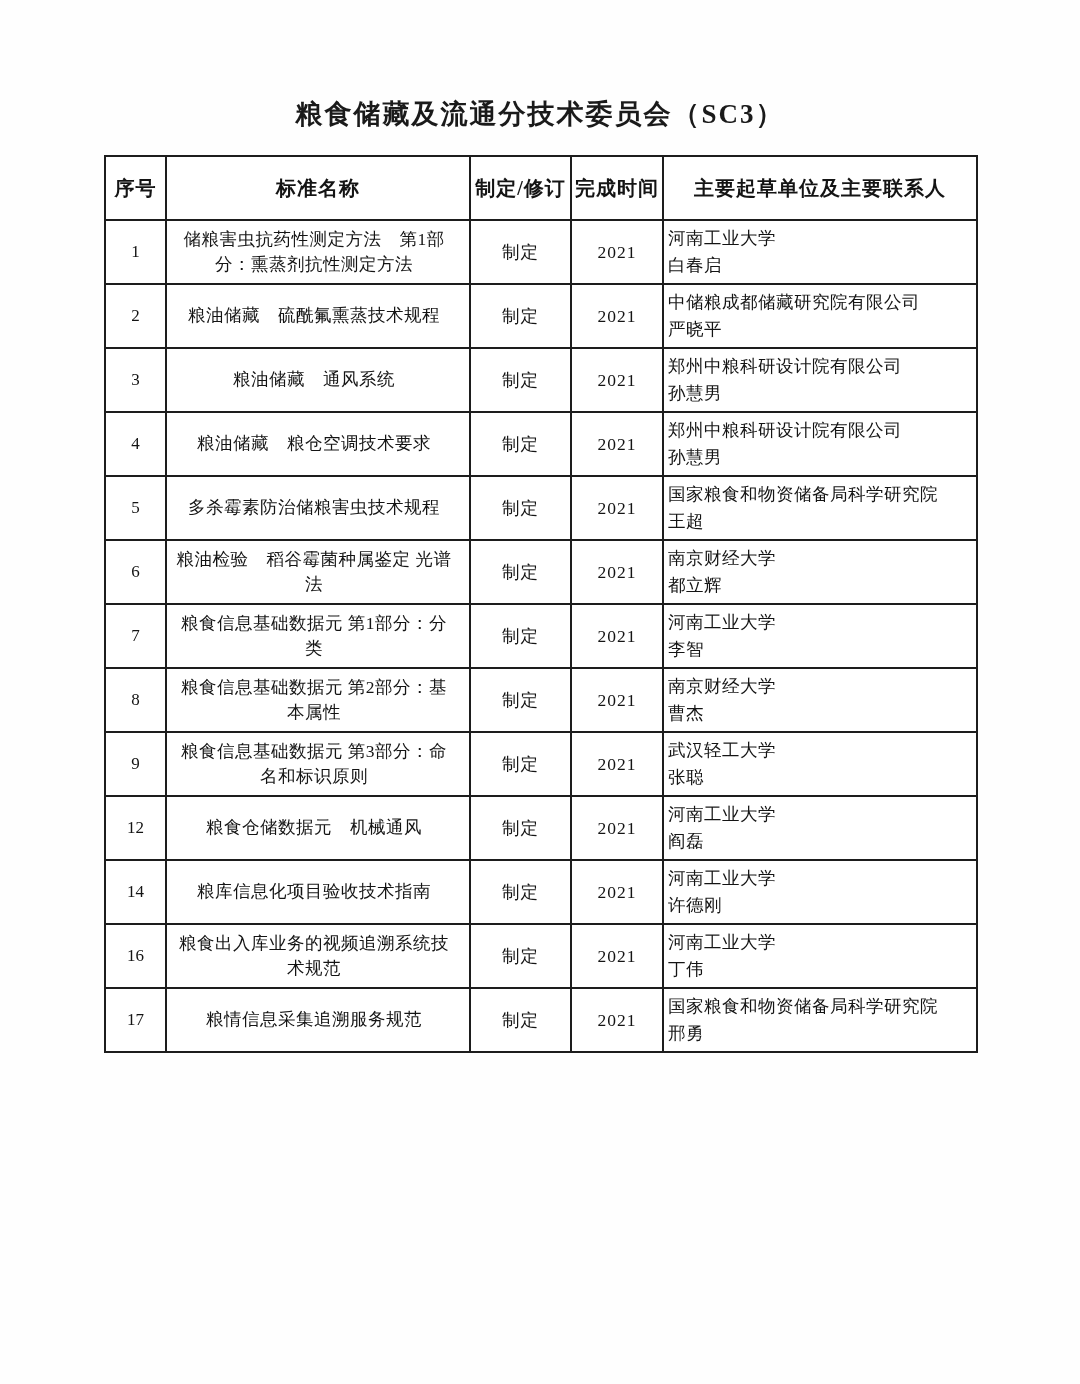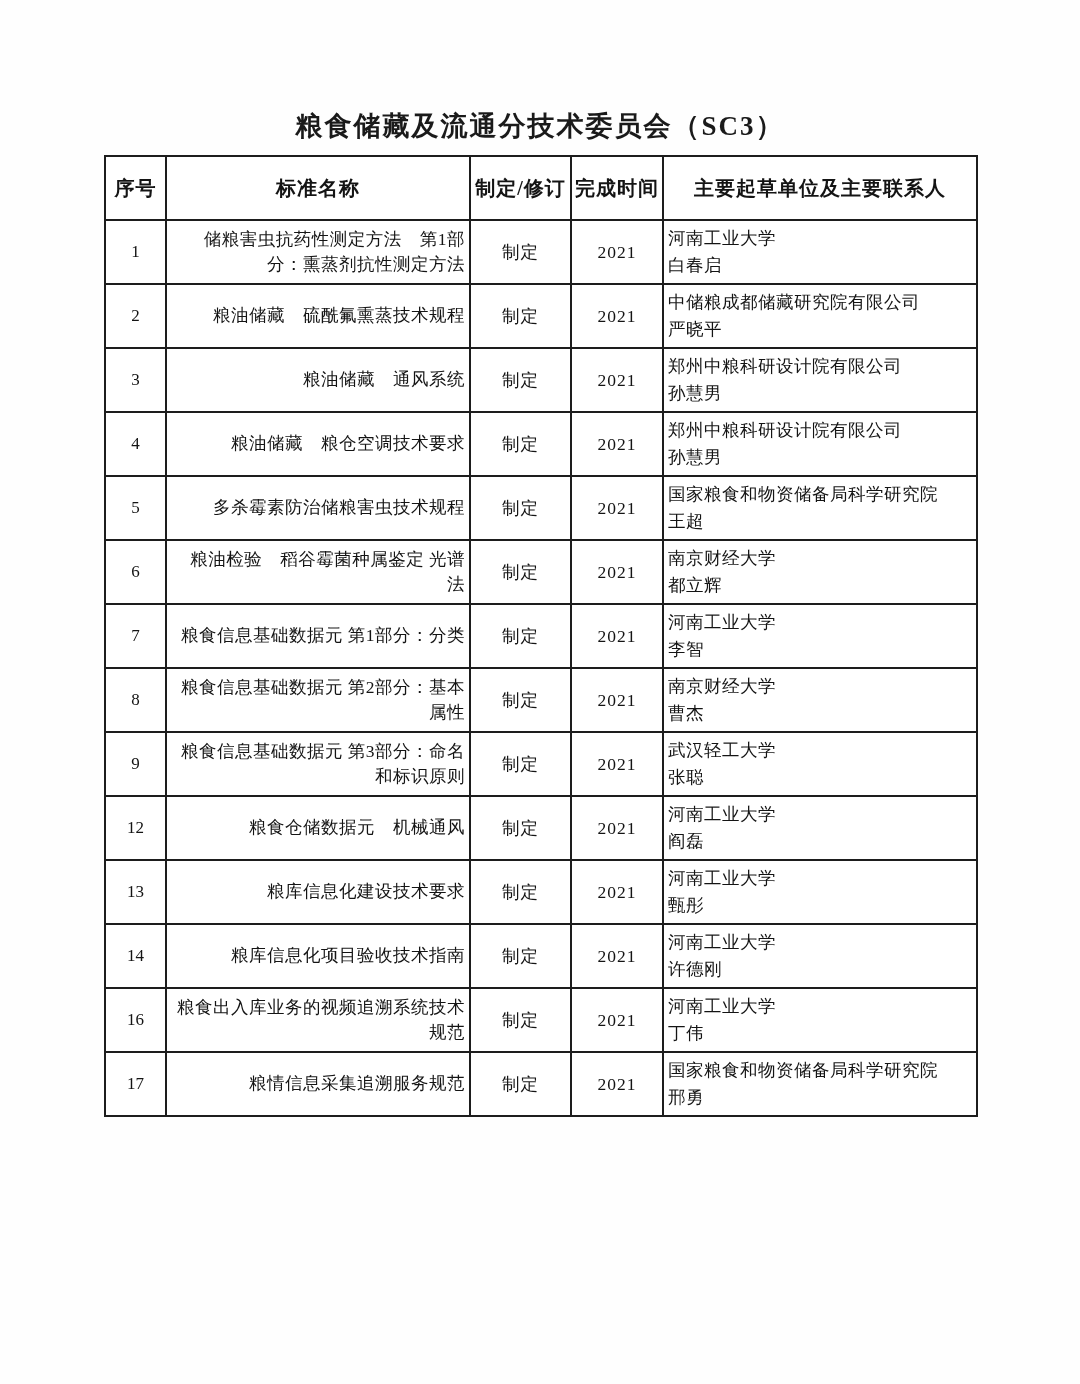--- a/index.html
+++ b/index.html
@@ -12,21 +12,21 @@
   }
   .page {
     position: relative;
     width: 1080px;
     height: 1384px;
     background: #fefefe;
     overflow: hidden;
   }
   .doc-title {
     position: absolute;
-    top: 108px;
+    top: 96px;
     left: 0;
     width: 1080px;
     text-align: center;
     font-size: 27px;
     font-weight: bold;
     letter-spacing: 2px;
     color: #1a1a1a;
   }
   table.standards-table {
     position: absolute;
@@ -58,23 +58,23 @@
   .standards-table td {
     height: 64px;
     font-size: 17.5px;
     padding: 3px 6px;
   }
   td.cell-no {
     text-align: center;
     font-size: 17px;
   }
   td.cell-name {
-    text-align: right;
+    text-align: center;
     padding-left: 9px;
-    padding-right: 4px;
+    padding-right: 17px;
     line-height: 1.45;
     letter-spacing: 0.5px;
   }
   td.cell-act, td.cell-year {
     text-align: center;
     letter-spacing: 1px;
   }
   td.cell-org {
     text-align: left;
     padding-left: 4px;
@@ -213,30 +213,20 @@
       <td class="cell-no">12</td>
       <td class="cell-name">粮食仓储数据元　机械通风</td>
       <td class="cell-act">制定</td>
       <td class="cell-year">2021</td>
       <td class="cell-org">
         <span class="org-line">河南工业大学</span>
         <span class="contact-line">阎磊</span>
       </td>
     </tr>
 
-    <tr>
-      <td class="cell-no">13</td>
-      <td class="cell-name">粮库信息化建设技术要求</td>
-      <td class="cell-act">制定</td>
-      <td class="cell-year">2021</td>
-      <td class="cell-org">
-        <span class="org-line">河南工业大学</span>
-        <span class="contact-line">甄彤</span>
-      </td>
-    </tr>
 
     <tr>
       <td class="cell-no">14</td>
       <td class="cell-name">粮库信息化项目验收技术指南</td>
       <td class="cell-act">制定</td>
       <td class="cell-year">2021</td>
       <td class="cell-org">
         <span class="org-line">河南工业大学</span>
         <span class="contact-line">许德刚</span>
       </td>

